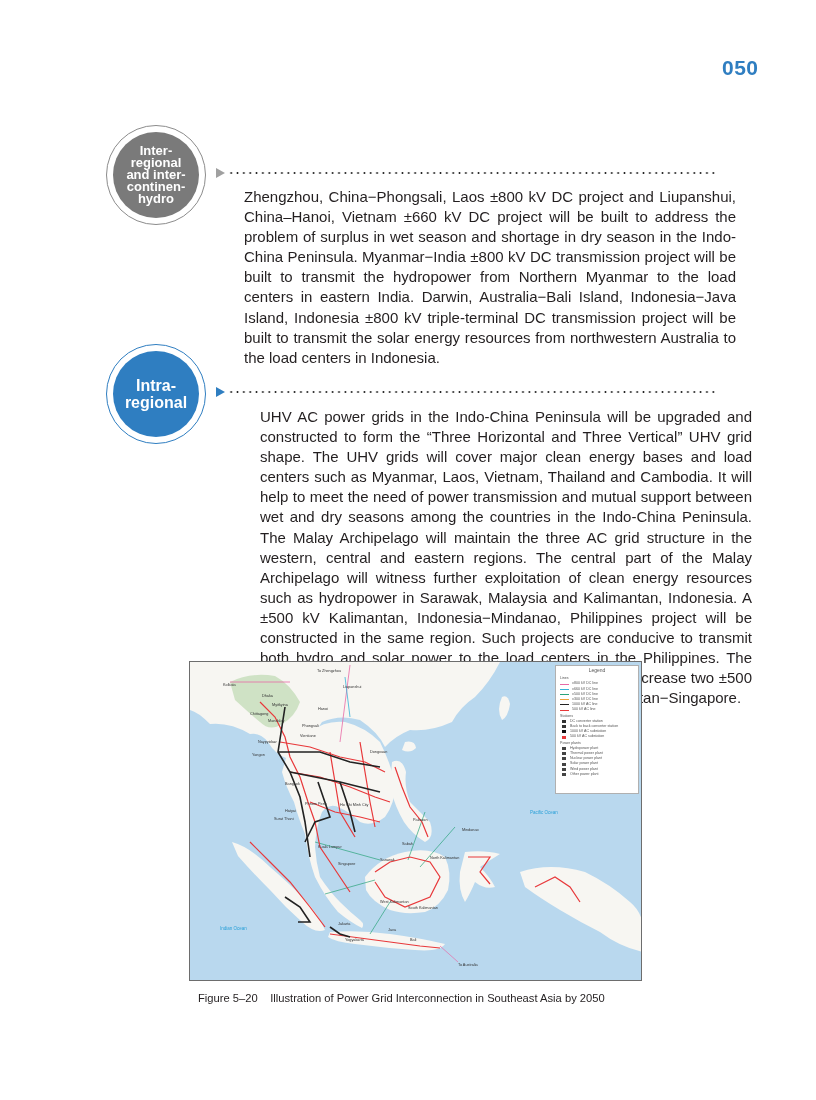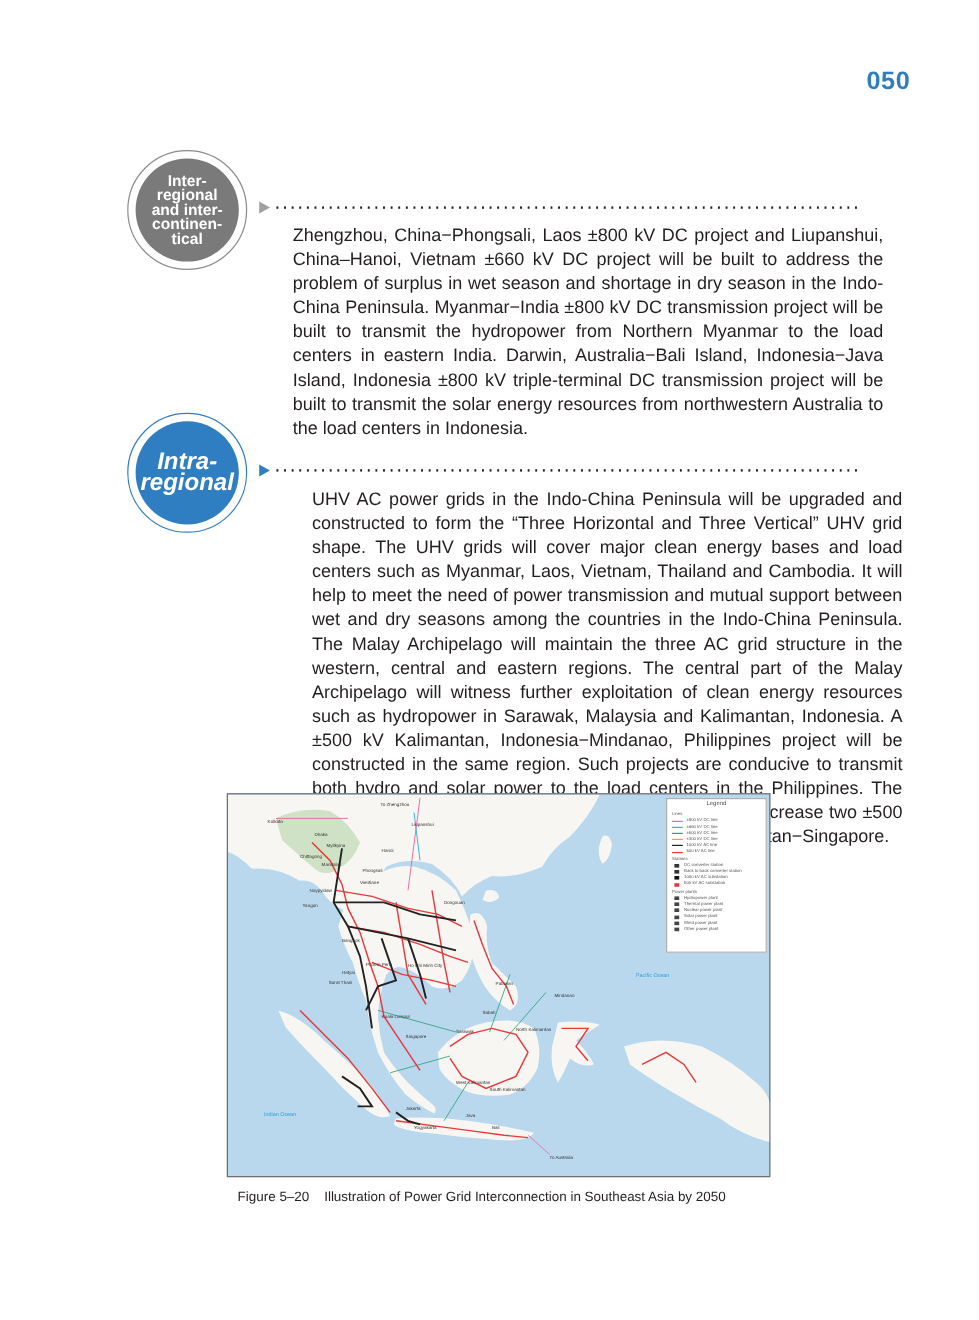--- a/index.html
+++ b/index.html
@@ -3,21 +3,21 @@
 <meta charset="utf-8">
 <style>
   html, body { margin:0; padding:0; background:#ffffff; }
   body { width:816px; height:1100px; position:relative; overflow:hidden; font-family:"Liberation Sans", sans-serif; color:#231f20; }
   .page-number { position:absolute; left:722px; top:56px; font-size:21px; font-weight:bold; color:#2f7ec1; letter-spacing:0.5px; }
   .badge-outer { position:absolute; border-radius:50%; }
   .badge-inner { position:absolute; border-radius:50%; display:flex; align-items:center; justify-content:center; text-align:center; color:#fff; font-weight:bold; }
   #badge1 .badge-outer { left:106px; top:125px; width:100px; height:100px; border:1.5px solid #8c8c8c; box-sizing:border-box; background:#fff; }
   #badge1 .badge-inner { left:113px; top:132px; width:86px; height:86px; background:#7a7a7a; font-size:13px; line-height:12px; }
   #badge2 .badge-outer { left:106px; top:344px; width:100px; height:100px; border:1.5px solid #2f7ec1; box-sizing:border-box; background:#fff; }
-  #badge2 .badge-inner { left:113px; top:351px; width:86px; height:86px; background:#2f7ec1; font-size:20px; line-height:17px;font-style:italic; }
+  #badge2 .badge-inner { left:113px; top:351px; width:86px; height:86px; background:#2f7ec1; font-size:16px; line-height:17px; }
 
   .divider { position:absolute; height:10px; }
   .divider .arrow { position:absolute; left:0; top:0; width:0; height:0; border-top:5px solid transparent; border-bottom:5px solid transparent; }
   .divider .dots { position:absolute; left:12px; top:4px; height:2px; width:488px;
     background-image: radial-gradient(circle, #222 0.9px, transparent 1.1px);
     background-size:6.35px 2px; background-repeat:repeat-x; }
   #divider1 { left:216px; top:168px; width:510px; }
   #divider1 .arrow { border-left:9px solid #a0a0a0; }
   #divider2 { left:216px; top:387px; width:510px; }
   #divider2 .arrow { border-left:9px solid #2f7ec1; }
@@ -45,21 +45,21 @@
 <div class="page-number">050</div>
 
 <div id="badge1">
   <div class="badge-outer"></div>
   <div class="badge-inner">
     <div>
       <div>Inter-</div>
       <div>regional</div>
       <div>and inter-</div>
       <div>continen-</div>
-      <div>tical</div>
+      <div>hydro</div>
     </div>
   </div>
 </div>
 <div class="divider" id="divider1">
   <span class="arrow"></span>
   <span class="dots"></span>
 </div>
 <div class="para" id="para1">Zhengzhou, China−Phongsali, Laos ±800 kV DC project and Liupanshui, China–Hanoi, Vietnam ±660 kV DC project will be built to address the problem of surplus in wet season and shortage in dry season in the Indo-China Peninsula. Myanmar−India ±800 kV DC transmission project will be built to transmit the hydropower from Northern Myanmar to the load centers in eastern India. Darwin, Australia−Bali Island, Indonesia−Java Island, Indonesia ±800 kV triple-terminal DC transmission project will be built to transmit the solar energy resources from northwestern Australia to the load centers in Indonesia.</div>
 
 <div id="badge2">

